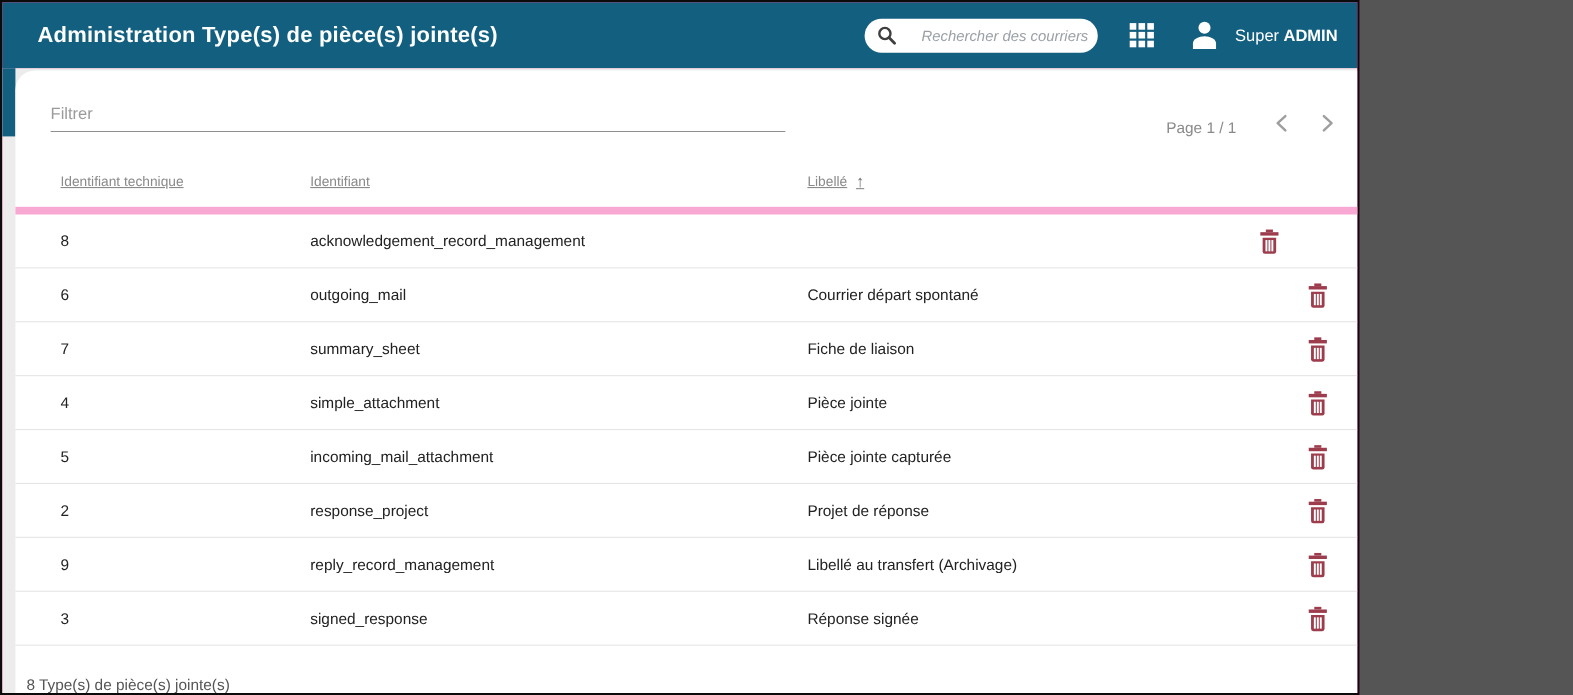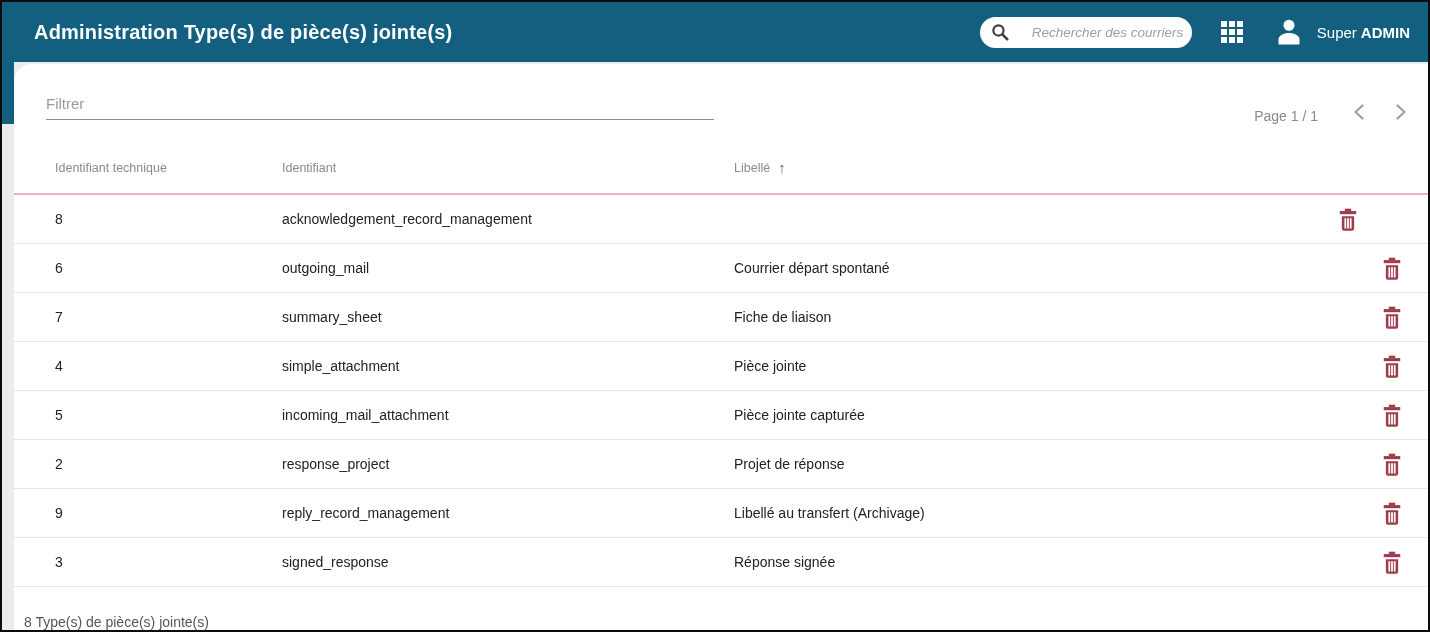--- a/index.html
+++ b/index.html
@@ -1,20 +1,20 @@
 <!DOCTYPE html>
 <html><head>
 <meta charset="utf-8">
 <style>
   * { margin:0; padding:0; box-sizing:border-box; }
   html,body { background:#555; }
   body { font-family:"Liberation Sans", sans-serif; }
 
   .screen {
-    width:1430px; height:632px;
+    width:1236px; height:632px;
     border:2px solid #0b0b0b;
     background:#ec4899;
     position:relative;
     overflow:hidden;
   }
 
   
   .appbar {
     height:60px; background:#135f7f;
     display:flex; align-items:center;
@@ -85,22 +85,22 @@
   }
   .page-label { color:#8a8a8a; font-size:14px; margin-right:30px; }
   .pager-btn { width:24px; height:24px; }
   .pager-btn + .pager-btn { margin-left:16px; }
 
   
   .thead {
     height:53px; flex:0 0 auto;
     display:grid; grid-template-columns:227px 452px 1fr 44px;
     align-items:center; padding:0 24px 0 41px;
-    border-bottom:2px solid #f9a8d4;
-    color:#8a8a8a; font-size:12.5px;
+    border-bottom:7px solid #f9a8d4;
+    color:#8a8a8a; font-size:12.5px;text-decoration:underline;
   }
   .th { display:flex; align-items:center; cursor:pointer; }
   .sort-arrow { color:#6f6f6f; font-size:15px; margin-left:8px; font-weight:bold; }
   .trow {
     height:49px; flex:0 0 auto;
     display:grid; grid-template-columns:227px 452px 1fr 44px;
     align-items:center; padding:0 24px 0 41px;
     border-bottom:1px solid #e5e5e5;
     color:#222; font-size:14px;
   }

